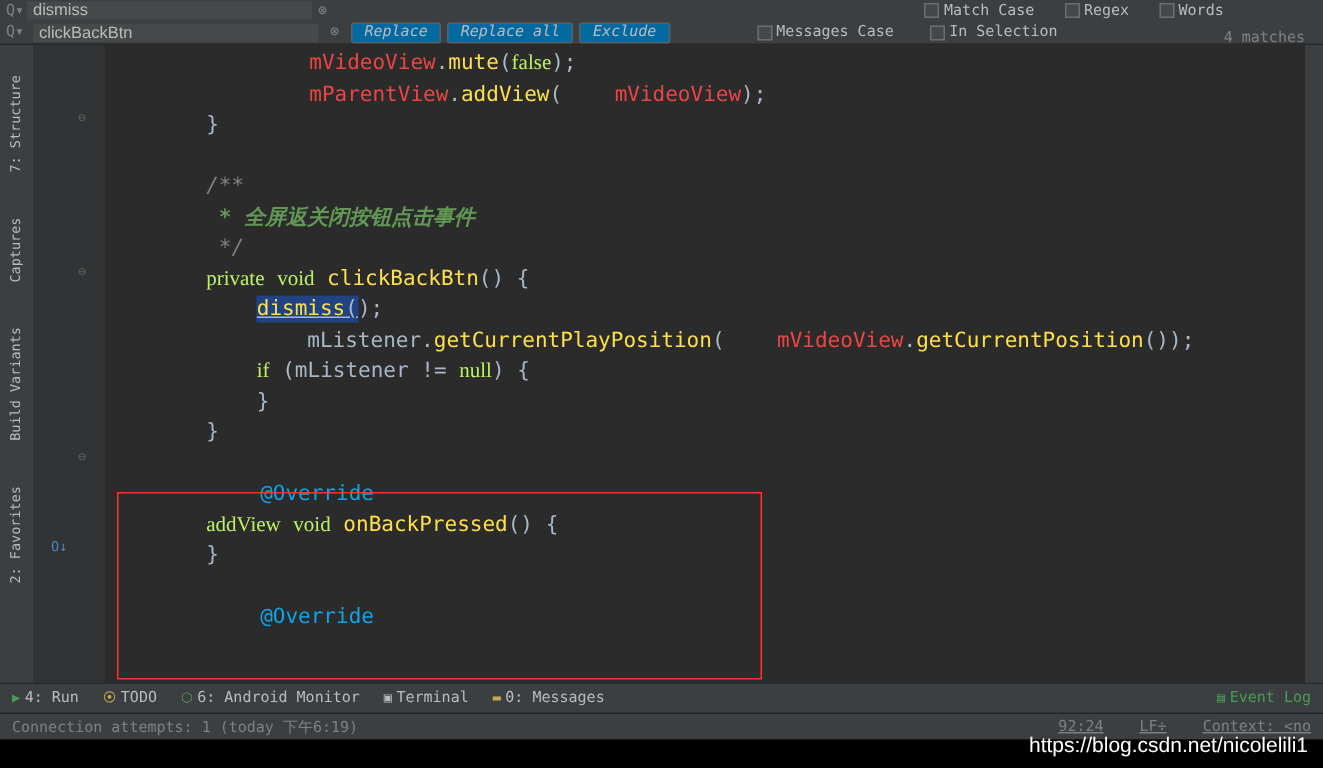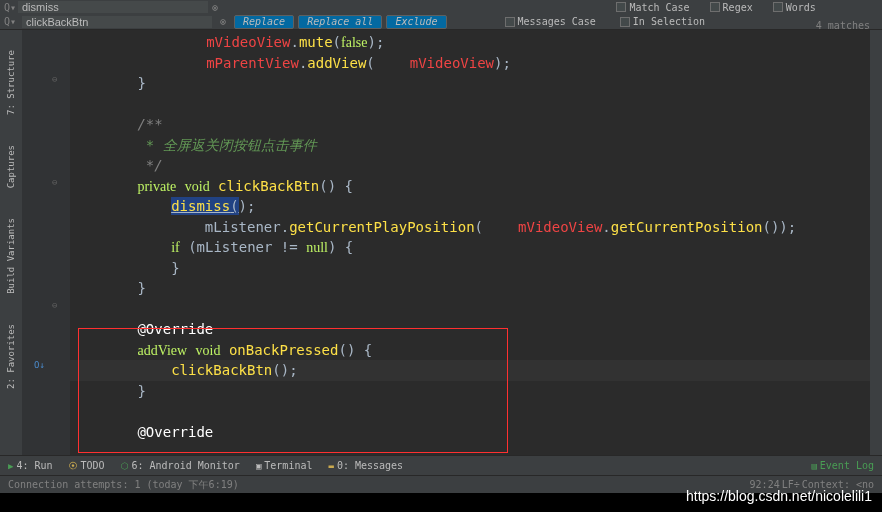--- a/index.html
+++ b/index.html
@@ -126,23 +126,23 @@
   line-height: 20.5px;
   font-size: 14px;
 }
 .code-line {
   white-space: pre;
   height: 20.5px;
 }
 .kw { color: #bef264; font-family: Liberation Serif, serif; }
 .method { color: #fde047; }
 .comment { color: #808080; font-style: italic; }
-.comment-green { color: #629755; font-style: italic; }
+.comment-green { color: #629755; font-style: italic; font-weight: bold; }
 .purple { color: #ef4444; margin-left: 35px; }
-.override { color: #ffffff; }
+.override { color: #0ea5e9; margin-left: 36px; }
 .highlight-bg {
   background: #214283;
   padding: 1px 0;
   text-decoration: underline;
 }
 .red-box {
   position: absolute;
   border: 1px solid #ff3030;
   left: 8px;
   top: 298px;
@@ -175,21 +175,22 @@
   height: 18px;
   display: flex;
   align-items: center;
   padding: 0 8px;
   font-size: 10px;
   color: #808080;
 }
 .status-right {
   margin-left: auto;
   display: flex;
-  gap: 2px;
+  gap: 24px;
+  text-decoration: underline;
 }
 .black-bar {
   background: #000;
   height: 20px;
 }
 .watermark {
   position: absolute;
   right: 10px;
   bottom: 8px;
   color: #fff;
@@ -285,21 +286,20 @@
 <div class="code-line"><span class="comment">         */</span></div>
 <div class="code-line"><span>        </span><span class="kw">private</span><span> </span><span class="kw">void</span><span> </span><span class="method">clickBackBtn</span><span>() {</span></div>
 <div class="code-line"><span>            </span><span class="highlight-bg"><span class="method">dismiss</span>(</span><span>)</span><span>;</span></div>
 <div class="code-line"><span>                mListener.</span><span class="method">getCurrentPlayPosition</span><span>(</span><span class="purple">mVideoView</span><span>.</span><span class="method">getCurrentPosition</span><span>());</span></div>
 <div class="code-line"><span>            </span><span class="kw">if</span><span> (mListener != </span><span class="kw">null</span><span>) {</span></div>
 <div class="code-line">            }</div>
 <div class="code-line">        }</div>
 <div class="code-line"></div>
 <div class="code-line"><span>        </span><span class="override">@Override</span></div>
 <div class="code-line"><span>        </span><span class="kw">addView</span><span> </span><span class="kw">void</span><span> </span><span class="method">onBackPressed</span><span>() {</span></div>
-<div class="code-line" style="background:#323232"><span>            </span><span class="method">clickBackBtn</span>()<span>;</span></div>
 <div class="code-line">        }</div>
 <div class="code-line"></div>
 <div class="code-line"><span>        </span><span class="override">@Override</span></div>
     <div class="red-box"></div>
   </div>
 
   <div class="right-scrollbar"></div>
 </div>
 
 <div class="bottom-toolbar">

